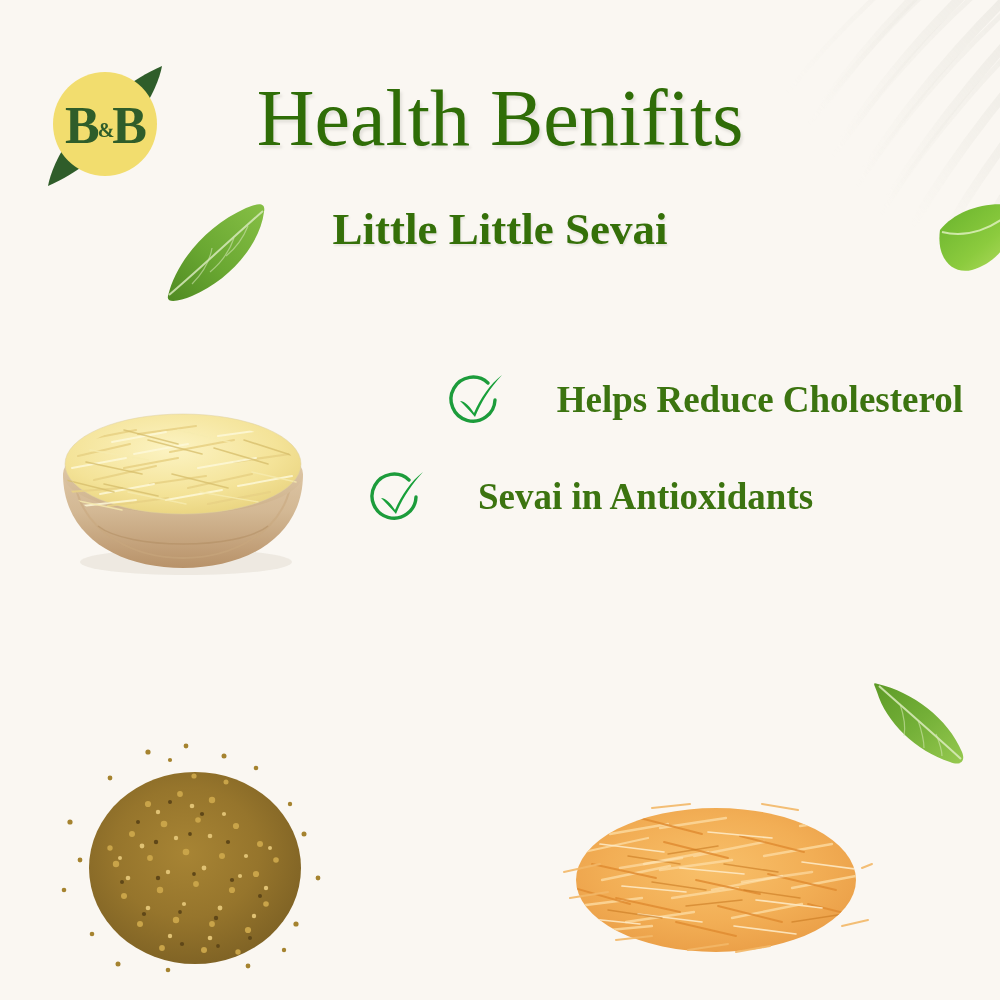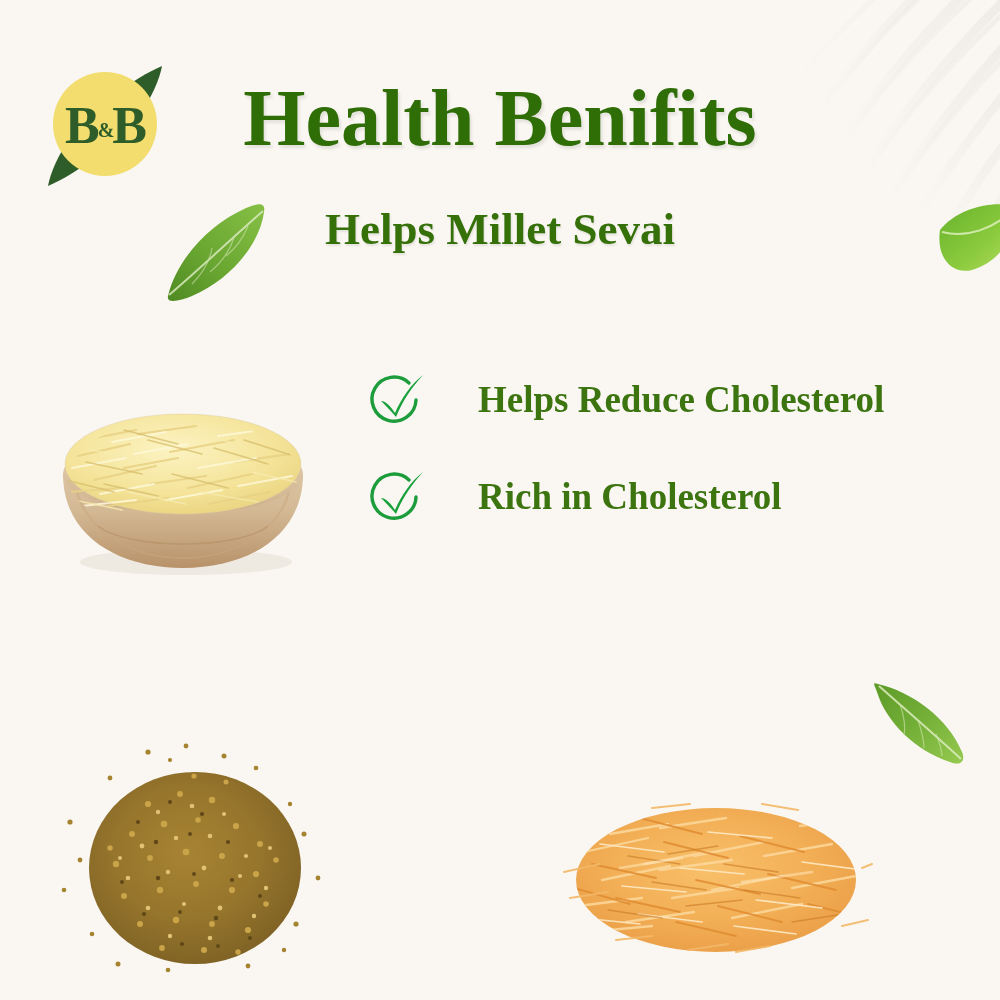--- a/index.html
+++ b/index.html
@@ -66,21 +66,21 @@
   }
 
   
   .title {
     position: absolute;
     left: 0;
     right: 0;
     top: 78px;
     text-align: center;
     font-size: 80px;
-    font-weight: bold;
+    font-weight: normal;
     color: #2f6d07;
     letter-spacing: 0px;
     line-height: 1;
     text-shadow: 2px 3px 3px rgba(120,120,110,0.18);
   }
 
   .subtitle {
     position: absolute;
     left: 0;
     right: 0;
@@ -100,21 +100,21 @@
     top: 368px;
     width: 600px;
   }
 
   .benefit-row {
     position: relative;
     display: flex;
     align-items: flex-start;
     min-height: 62px;
   }
-  .benefit-row.r0 { margin-top: 0px; }
+  .benefit-row.r0 { margin-top: 0px; justify-content: flex-end; }
   .benefit-row.r1 { margin-top: 33px; }
   .benefit-row.r2 { margin-top: 38px; }
   .benefit-row.r3 { margin-top: 63px; }
 
   .check-icon {
     width: 62px;
     height: 62px;
     flex: 0 0 62px;
     margin-top: 2px;
   }
@@ -182,21 +182,21 @@
       <circle cx="67" cy="66" r="52" fill="#f2dd6e"></circle>
     </svg>
     <div class="logo-text">
       <span>B</span>
         <span class="logo-amp">&amp;</span>
         <span>B</span>
     </div>
   </div>
 
   <h1 class="title">Health Benifits</h1>
-  <h2 class="subtitle">Helps Millet Sevai</h2>
+  <h2 class="subtitle">Little Little Sevai</h2>
 
   <div class="leaf leaf-top-left">
     <svg viewBox="0 0 126 118" width="126" height="118" aria-hidden="true">
       <defs>
         <linearGradient id="lf1" x1="0" y1="1" x2="1" y2="0">
           <stop offset="0%" stop-color="#4f8a22"></stop>
           <stop offset="45%" stop-color="#6aa832"></stop>
           <stop offset="100%" stop-color="#86bf45"></stop>
         </linearGradient>
       </defs>
@@ -260,21 +260,21 @@
     </div>
 
     <div class="benefit-row r1">
       <span class="check-icon">
         <svg viewBox="0 0 62 62" width="62" height="62" aria-hidden="true">
           <path d="M46 13 A 22 22 0 1 0 53 30" fill="none" stroke="#1c9c3b" stroke-width="3.4" stroke-linecap="round"></path>
           <path d="M18 31 C 23 31, 28 37, 32 43 C 38 29, 48 14, 60 5
                    C 48 18, 39 32, 33 47 C 28 41, 22 35, 18 31 Z" fill="#18a03a"></path>
         </svg>
       </span>
-      <span class="benefit-label">Rich in Cholesterol</span>
+      <span class="benefit-label">Sevai in Antioxidants</span>
     </div>
 
 
 
   </div>
 
   <div class="photo bowl-photo">
     <svg viewBox="0 0 290 185" width="290" height="185" aria-hidden="true">
       <defs>
         <linearGradient id="bowlWood" x1="0" y1="0" x2="0" y2="1">

